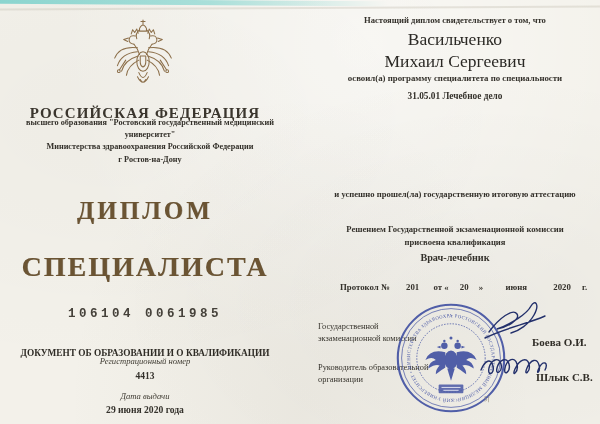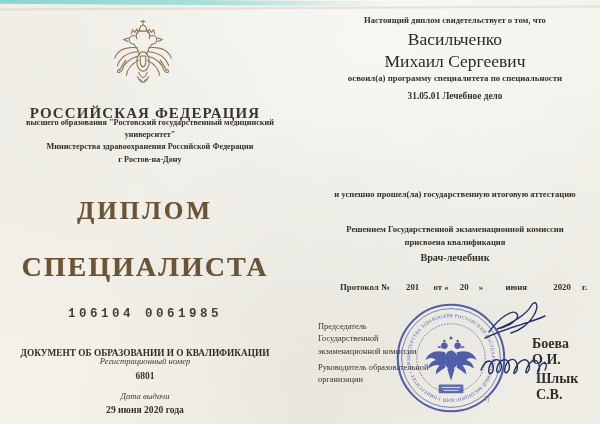--- a/index.html
+++ b/index.html
@@ -50,21 +50,21 @@
   .specialty{top:91px;font-size:9.3px;font-weight:700;}
   .attest{top:189px;font-size:8.6px;font-weight:600;}
   .comm1{top:224px;font-size:8.6px;font-weight:600;}
   .comm2{top:237px;font-size:8.6px;font-weight:600;}
   .qual{top:252px;font-size:10.2px;font-weight:700;}
   .protocol{left:340px;top:282px;width:240px;font-size:8.8px;font-weight:600;white-space:nowrap;}
   .protocol span{display:inline-block;}
   .roles{position:absolute;font-size:8.4px;line-height:12.3px;font-weight:500;color:#36332c;text-align:left;width:160px;}
   .roles1{left:318px;top:321px;}
   .roles2{left:318px;top:362px;}
-  .signame{position:absolute;font-size:14px;font-weight:600;color:#312e28;}
+  .signame{position:absolute;font-size:11px;font-weight:600;color:#312e28;}
   .signame1{left:532px;top:336px;}
   .signame2{left:536px;top:371px;}
   .stamp{position:absolute;left:394px;top:301px;width:114px;height:114px;opacity:.88;}
   .sigs{position:absolute;left:455px;top:298px;width:120px;height:105px;}
   .faint{left:484px;top:395px;font-size:7px;font-style:italic;color:#97907f;transform:rotate(-8deg);}
 </style>
 </head>
 <body>
 
 <div class="paper">
@@ -111,21 +111,21 @@
       <div>г Ростов-на-Дону</div>
     </div>
 
     <div class="t c title1">ДИПЛОМ</div>
     <div class="t c title2">СПЕЦИАЛИСТА</div>
 
     <div class="t c serial">106104 0061985</div>
     <div class="t c doctype">ДОКУМЕНТ ОБ ОБРАЗОВАНИИ И О КВАЛИФИКАЦИИ</div>
 
     <div class="t c lbl-italic reglbl">Регистрационный номер</div>
-    <div class="t c regnum">6801</div>
+    <div class="t c regnum">4413</div>
 
     <div class="t c lbl-italic datelbl">Дата выдачи</div>
     <div class="t c dateval">29 июня 2020 года</div>
   </div>
 
   <div>
 
     <div class="t c r intro">Настоящий диплом свидетельствует о том, что</div>
     <div class="t c r surname">Васильченко</div>
     <div class="t c r namepat">Михаил Сергеевич</div>
@@ -142,21 +142,20 @@
       <span style="margin-left:14px;">201</span>
       <span style="margin-left:12px;">от «</span>
       <span style="margin-left:9px;">20</span>
       <span style="margin-left:8px;">»</span>
       <span style="margin-left:20px;">июня</span>
       <span style="margin-left:24px;">2020</span>
       <span style="margin-left:9px;">г.</span>
     </div>
 
     <div class="roles roles1">
-      <div>Председатель</div>
       <div>Государственной</div>
       <div>экзаменационной комиссии</div>
     </div>
     <div class="roles roles2">
       <div>Руководитель образовательной</div>
       <div>организации</div>
     </div>
 
     <div class="signame signame1">Боева О.И.</div>
     <div class="signame signame2">Шлык С.В.</div>

